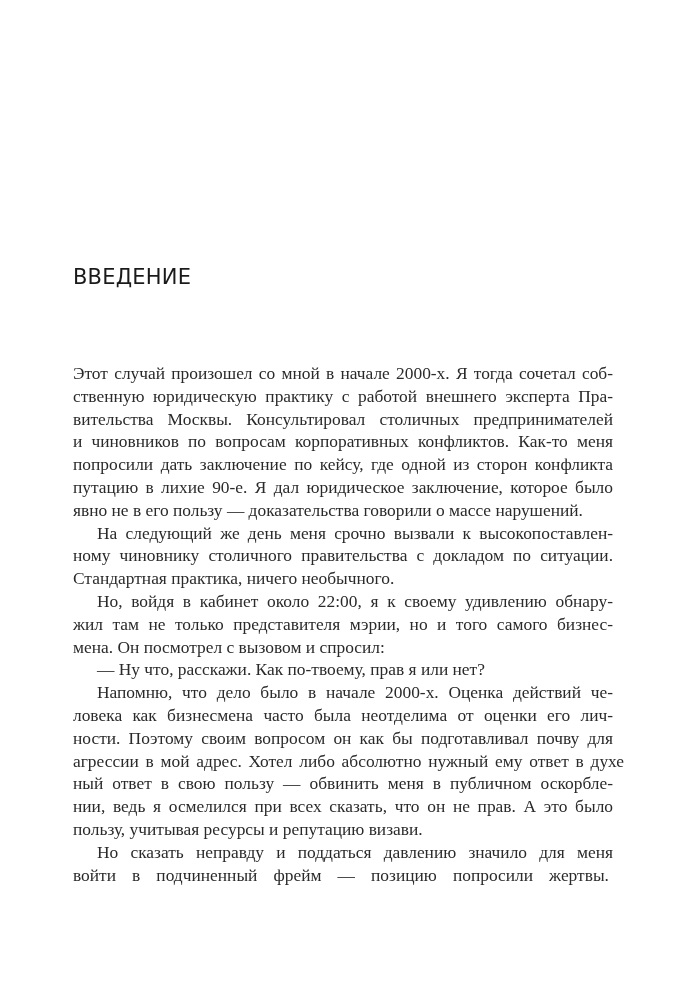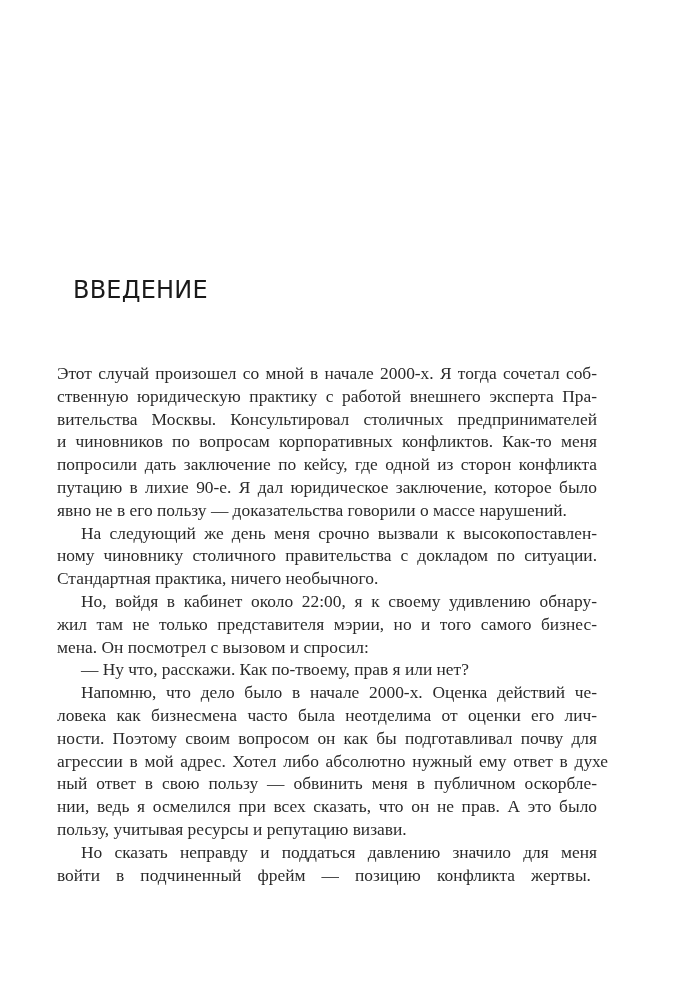--- a/index.html
+++ b/index.html
@@ -1,25 +1,25 @@
 <!DOCTYPE html>
 <html><head>
   <meta charset="utf-8">
   <style>
     html, body { margin: 0; padding: 0; background: #ffffff; }
     body { width: 682px; height: 1000px; position: relative; overflow: hidden; }
     .page { position: absolute; left: 0; top: 0; width: 682px; height: 1000px; background: #fff; }
     .title {
-      position: absolute; left: 73px; top: 276px;
+      position: absolute; left: 73px; top: 265px;
       font-family: "DejaVu Sans", sans-serif;
-      font-size: 24px; font-weight: 500; letter-spacing: 0.2px;
+      font-size: 21px; font-weight: 500; letter-spacing: 0.2px;
       color: #1a1a1a; margin: 0;
     }
     .body {
-      position: absolute; left: 57px; top: 362px; width: 540px;
+      position: absolute; left: 73px; top: 362px; width: 540px;
       font-family: "Liberation Serif", serif;
       font-size: 17.4px; line-height: 22.8px; color: #2a2a2a;
     }
     .line {
       display: block; text-align: justify; text-align-last: justify;
       white-space: nowrap; height: 22.8px;
     }
     .line.last { text-align-last: left; }
     .line.indent { padding-left: 24px; }
   </style>
@@ -44,15 +44,15 @@
       <div class="line last">мена. Он посмотрел с вызовом и спросил:</div>
       <div class="line indent last">— Ну что, расскажи. Как по-твоему, прав я или нет?</div>
       <div class="line indent" style="word-spacing: 5.39931px; text-align: left; text-align-last: left;">Напомню, что дело было в начале 2000-х. Оценка действий че-</div>
       <div class="line" style="word-spacing: 5.97396px; text-align: left; text-align-last: left;">ловека как бизнесмена часто была неотделима от оценки его лич-</div>
       <div class="line" style="word-spacing: 3.8559px; text-align: center; text-align-last: left;">ности. Поэтому своим вопросом он как бы подготавливал почву для</div>
       <div class="line" style="word-spacing: 2.43608px; text-align: left; text-align-last: left;">агрессии в мой адрес. Хотел либо абсолютно нужный ему ответ в духе</div>
       <div class="line" style="word-spacing: 4.65937px; text-align: left; text-align-last: left;">ный ответ в свою пользу — обвинить меня в публичном оскорбле-</div>
       <div class="line" style="word-spacing: 3.35337px; text-align: left; text-align-last: left;">нии, ведь я осмелился при всех сказать, что он не прав. А это было</div>
       <div class="line last">пользу, учитывая ресурсы и репутацию визави.</div>
       <div class="line indent" style="word-spacing: 7.85547px; text-align: left; text-align-last: left;">Но сказать неправду и поддаться давлению значило для меня</div>
-      <div class="line" style="word-spacing: 11.7299px; text-align: left; text-align-last: left;">войти в подчиненный фрейм — позицию конфликта жертвы.</div>
+      <div class="line" style="word-spacing: 11.7299px; text-align: left; text-align-last: left;">войти в подчиненный фрейм — позицию попросили жертвы.</div>
     </div>
 </div>
 
 </body></html>

